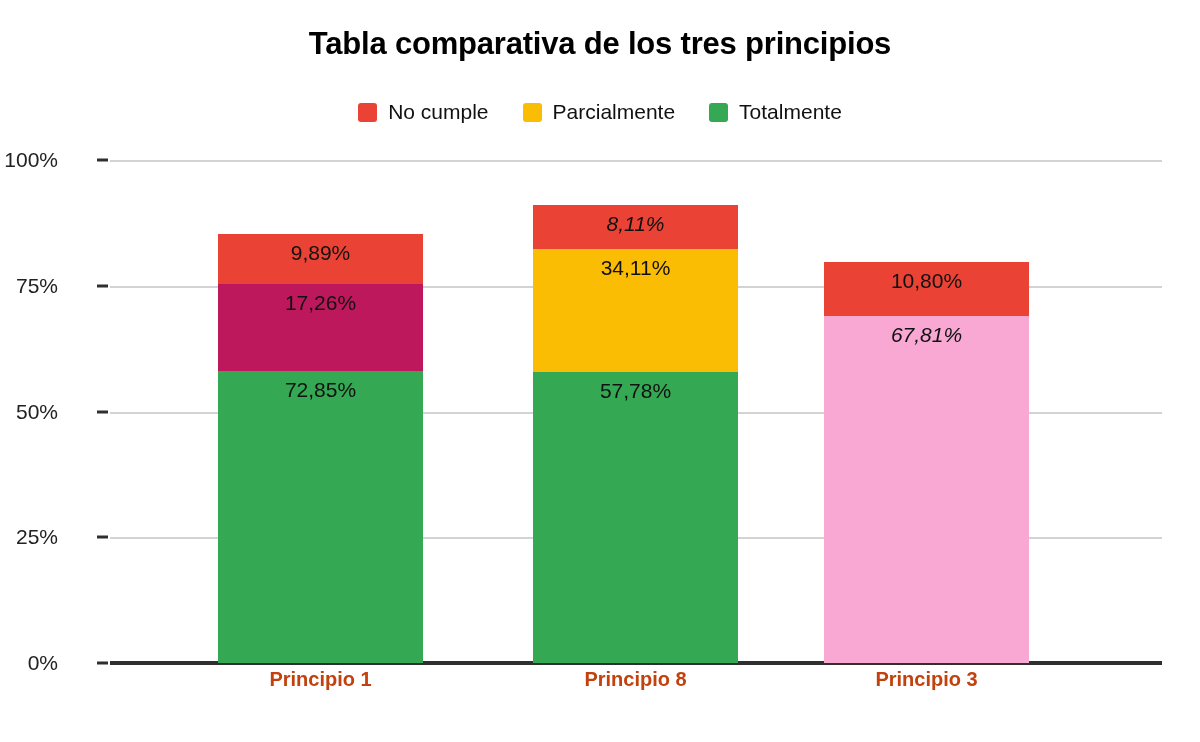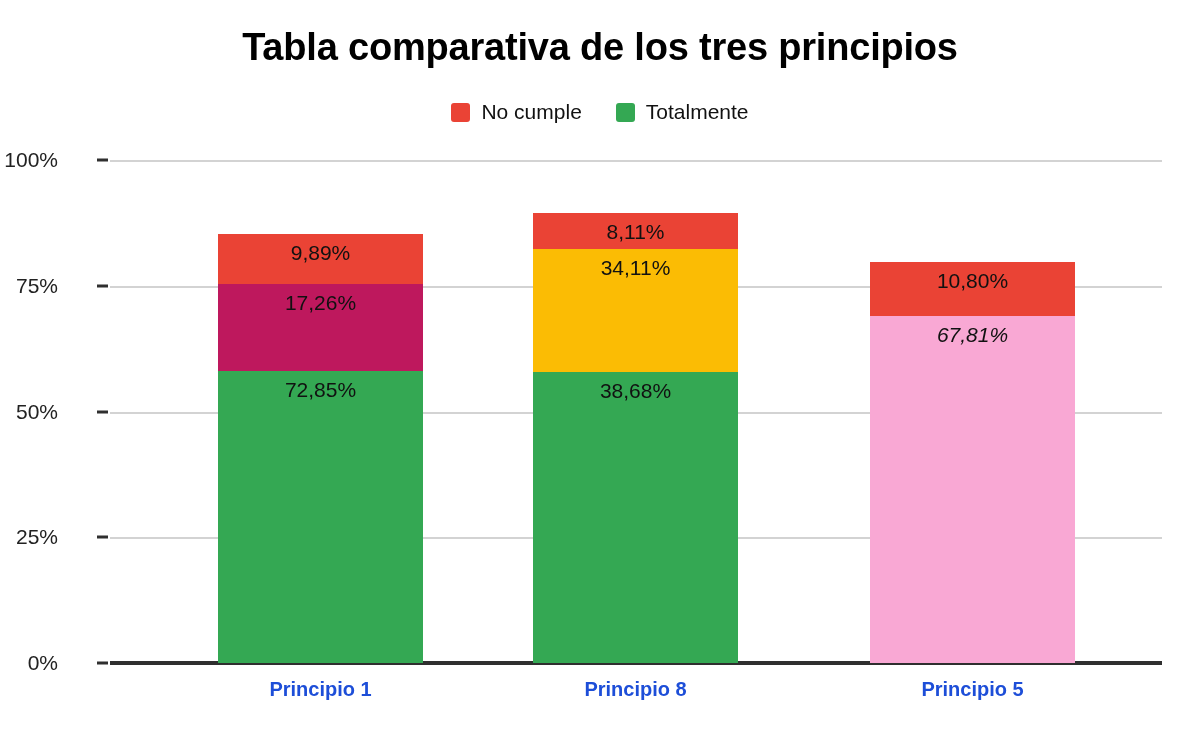--- a/index.html
+++ b/index.html
@@ -13,21 +13,21 @@
     color: #000000;
     overflow: hidden;
     position: relative;
   }
 
   
   #chart-title {
     position: absolute;
     top: 26px; left: 0; width: 1200px;
     text-align: center;
-    font-size: 38px;
+    font-size: 31px;
     font-weight: bold;
     letter-spacing: -0.2px;
     color: #000;
   }
 
   
   #legend {
     position: absolute;
     top: 100px; left: 0; width: 1200px;
     display: flex;
@@ -118,38 +118,42 @@
     top: 7px;
     left: 0; width: 100%;
     text-align: center;
     font-size: 21px;
     color: #111;
     white-space: nowrap;
   }
   .cat-label {
     position: absolute;
     top: 100%;
-    margin-top: 15px;
+    margin-top: 5px;
     left: 0; width: 100%;
     text-align: center;
     font-size: 20px;
     font-weight: bold;
-    color: #1d4ed8;
+    color: #c2410c;
     white-space: nowrap;
   }
 </style>
 </head>
 <body>
 
 <div id="chart-title">Tabla comparativa de los tres principios</div>
 
 <div id="legend">
   <div class="legend-entry">
     <span class="legend-swatch" style="background:#EA4335"></span>
     <span class="legend-label">No cumple</span>
+  </div>
+  <div class="legend-entry">
+    <span class="legend-swatch" style="background:#FBBC04"></span>
+    <span class="legend-label">Parcialmente</span>
   </div>
   <div class="legend-entry">
     <span class="legend-swatch" style="background:#34A853"></span>
     <span class="legend-label">Totalmente</span>
   </div>
 </div>
 
 <div id="plot">
 
   <div id="gridlines">
@@ -183,38 +187,38 @@
             <div class="segment-label">17,26%</div>
           </div>
           <div class="segment" style="height: 292px; background: rgb(52, 168, 83);">
             <div class="segment-label">72,85%</div>
           </div>
         </div>
         <div class="cat-label">Principio 1</div>
       </div>
       <div class="bar-group" style="left: 423px; width: 205px;">
         <div class="bar-stack">
-          <div class="segment" style="height: 36px; background: rgb(234, 67, 53);">
+          <div class="segment" style="height: 44px; background: rgb(234, 67, 53); font-style: italic;">
             <div class="segment-label">8,11%</div>
           </div>
           <div class="segment" style="height: 123px; background: rgb(251, 188, 4);">
             <div class="segment-label">34,11%</div>
           </div>
           <div class="segment" style="height: 290.633px; background: rgb(52, 168, 83);">
-            <div class="segment-label">38,68%</div>
+            <div class="segment-label">57,78%</div>
           </div>
         </div>
         <div class="cat-label">Principio 8</div>
       </div>
-      <div class="bar-group" style="left: 760px; width: 205px;">
+      <div class="bar-group" style="left: 714px; width: 205px;">
         <div class="bar-stack">
           <div class="segment" style="height: 54.324px; background: rgb(234, 67, 53);">
             <div class="segment-label">10,80%</div>
           </div>
           <div class="segment" style="height: 347px; background: #f9a8d4; font-style: italic;">
             <div class="segment-label">67,81%</div>
           </div>
         </div>
-        <div class="cat-label">Principio 5</div>
+        <div class="cat-label">Principio 3</div>
       </div>
     </div>
 
 </div>
 
 </body></html>

